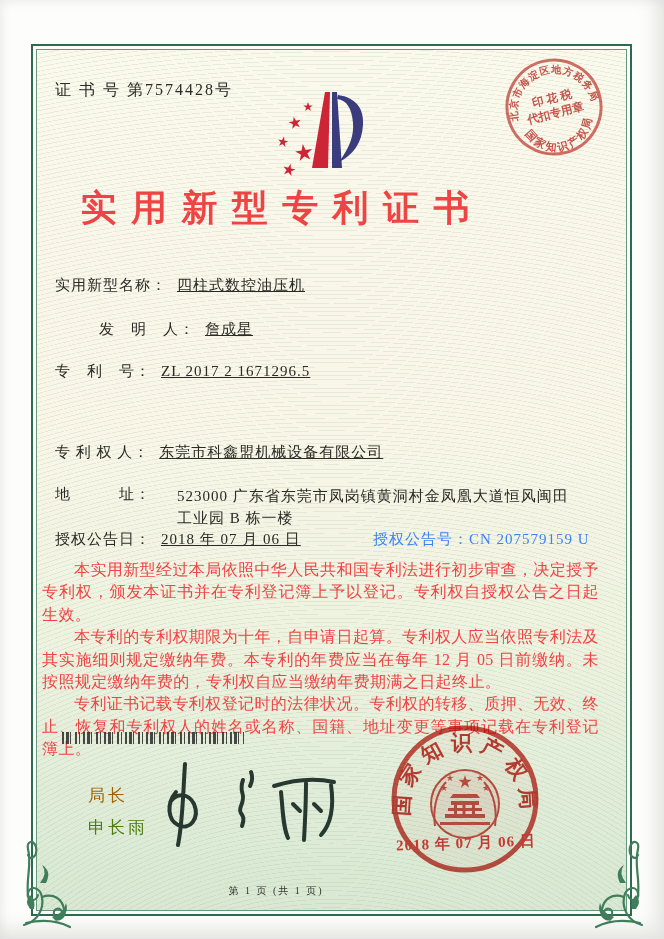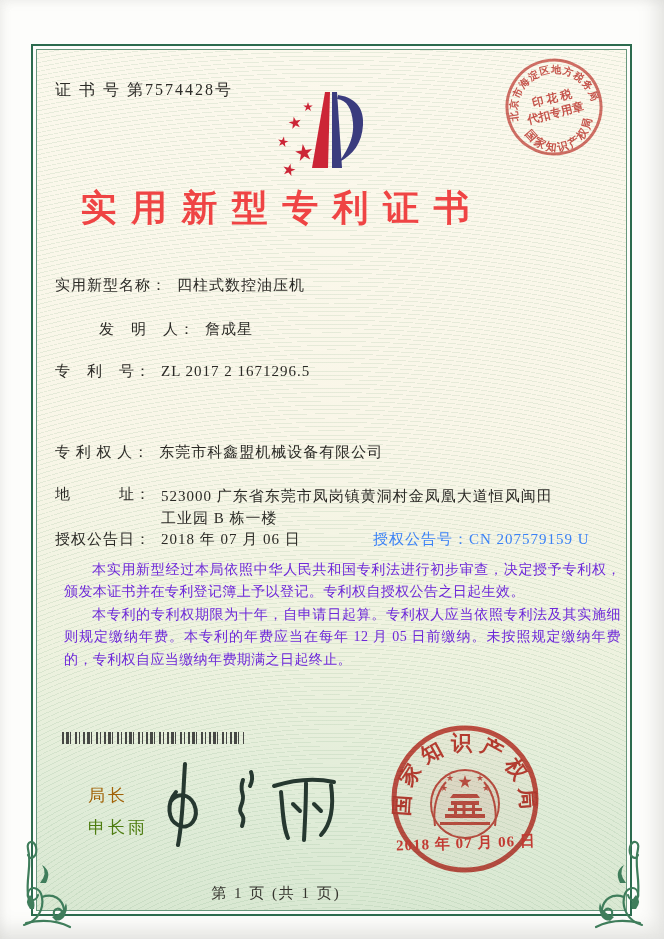--- a/index.html
+++ b/index.html
@@ -28,41 +28,41 @@
   .cert-no{position:absolute;left:55px;top:80px;font-size:16px;letter-spacing:2px;color:#2c2b27;}
   .logo{position:absolute;left:266px;top:84px;width:130px;height:102px;}
   .title{
     position:absolute;left:0;top:184px;width:550px;text-align:center;
     font-size:36px;font-weight:600;color:#ef4444;letter-spacing:.40em;text-indent:.40em;
   }
   
   .tax-stamp{position:absolute;left:502px;top:55px;width:104px;height:104px;
     transform:rotate(-14deg);opacity:.88;mix-blend-mode:multiply;}
   
-  .row{position:absolute;left:55px;font-size:15px;color:#2b2a26;letter-spacing:1px;white-space:nowrap;}
+  .row{position:absolute;left:55px;font-size:15px;color:#2b2a26;letter-spacing:1px;white-space:nowrap;text-decoration:underline;}
   .row .lbl{display:inline-block;}
   .row .val{margin-left:10px;}
   .r1{top:276px;} .r2{top:320px;margin-left:44px;} .r3{top:362px;} .r4{top:401px;} .r5{top:443px;}
   .r6{top:485px;}
-  .r6 .addr-wrap{display:inline-block;vertical-align:top;white-space:normal;width:452px;line-height:22px;margin-left:10px;}
+  .r6 .addr-wrap{display:inline-block;vertical-align:top;white-space:normal;width:452px;line-height:22px;margin-left:26px;}
   .r7{top:530px;} .grant-no{position:absolute;left:373px;top:530px;font-size:15px;letter-spacing:1px;color:#3b82f6;white-space:nowrap;}
   
-  .body-text{position:absolute;left:64px;top:559px;width:557px;font-size:14px;line-height:22.4px;
-    color:#6d28d9;text-align:justify;letter-spacing:.4px;}
+  .body-text{position:absolute;left:42px;top:559px;width:557px;font-size:16px;line-height:22.4px;
+    color:#ef4444;text-align:justify;letter-spacing:.4px;}
   .body-text p{margin:0;text-indent:2em;}
   
   .barcode{position:absolute;left:62px;top:732px;width:182px;height:12px;opacity:.85;
     background:repeating-linear-gradient(90deg,#2b2b2b 0 2px,rgba(0,0,0,0) 2px 4px,#2b2b2b 4px 7px,rgba(0,0,0,0) 7px 8px,#2b2b2b 8px 9px,rgba(0,0,0,0) 9px 13px,#2b2b2b 13px 15px,rgba(0,0,0,0) 15px 17px,#2b2b2b 17px 18px,rgba(0,0,0,0) 18px 21px);}
   .director-title{position:absolute;left:88px;top:784px;font-size:17px;letter-spacing:3px;color:#a16207;}
   .director-name{position:absolute;left:88px;top:816px;font-size:17px;letter-spacing:3px;color:#4d7c0f;}
   .signature{position:absolute;left:148px;top:752px;width:200px;height:98px;}
   .seal{position:absolute;left:388px;top:722px;width:154px;height:154px;mix-blend-mode:multiply;}
   .seal-date{position:absolute;left:396px;top:834px;width:140px;text-align:center;font-size:15px;
     color:#c23a32;letter-spacing:1px;transform:rotate(-2deg);font-weight:600;white-space:nowrap;z-index:6;}
-  .footer{position:absolute;left:0;top:884px;width:552px;text-align:center;font-size:15px;
+  .footer{position:absolute;left:0;top:884px;width:552px;text-align:center;font-size:10px;
     letter-spacing:2px;color:#35342e;z-index:6;}
 </style>
 </head>
 <body>
 
 <div class="page">
 
   <div class="frame">
     <div class="frame-inner"></div>
   </div>
@@ -147,20 +147,21 @@
   <div class="row r7">
     <span class="lbl">授权公告日：</span><span class="val">2018 年 07 月 06 日</span>
   </div>
   <div class="grant-no">
     <span class="lbl">授权公告号：</span><span class="val">CN 207579159 U</span>
   </div>
 
   <div class="body-text">
     <p>本实用新型经过本局依照中华人民共和国专利法进行初步审查，决定授予专利权，颁发本证书并在专利登记簿上予以登记。专利权自授权公告之日起生效。</p>
     <p>本专利的专利权期限为十年，自申请日起算。专利权人应当依照专利法及其实施细则规定缴纳年费。本专利的年费应当在每年 12 月 05 日前缴纳。未按照规定缴纳年费的，专利权自应当缴纳年费期满之日起终止。</p>
+    <p>专利证书记载专利权登记时的法律状况。专利权的转移、质押、无效、终止、恢复和专利权人的姓名或名称、国籍、地址变更等事项记载在专利登记簿上。</p>
   </div>
 
   <div class="barcode"></div>
 
   <div class="director-title">局长</div>
   <div class="director-name">申长雨</div>
 
   <svg class="signature" viewBox="0 0 200 98">
     <g fill="none" stroke="#263830" stroke-width="4" stroke-linecap="round" stroke-linejoin="round">
       <path d="M28,40 C18,52 20,68 30,73 C42,79 52,66 46,52 C41,42 30,40 23,49"></path>

